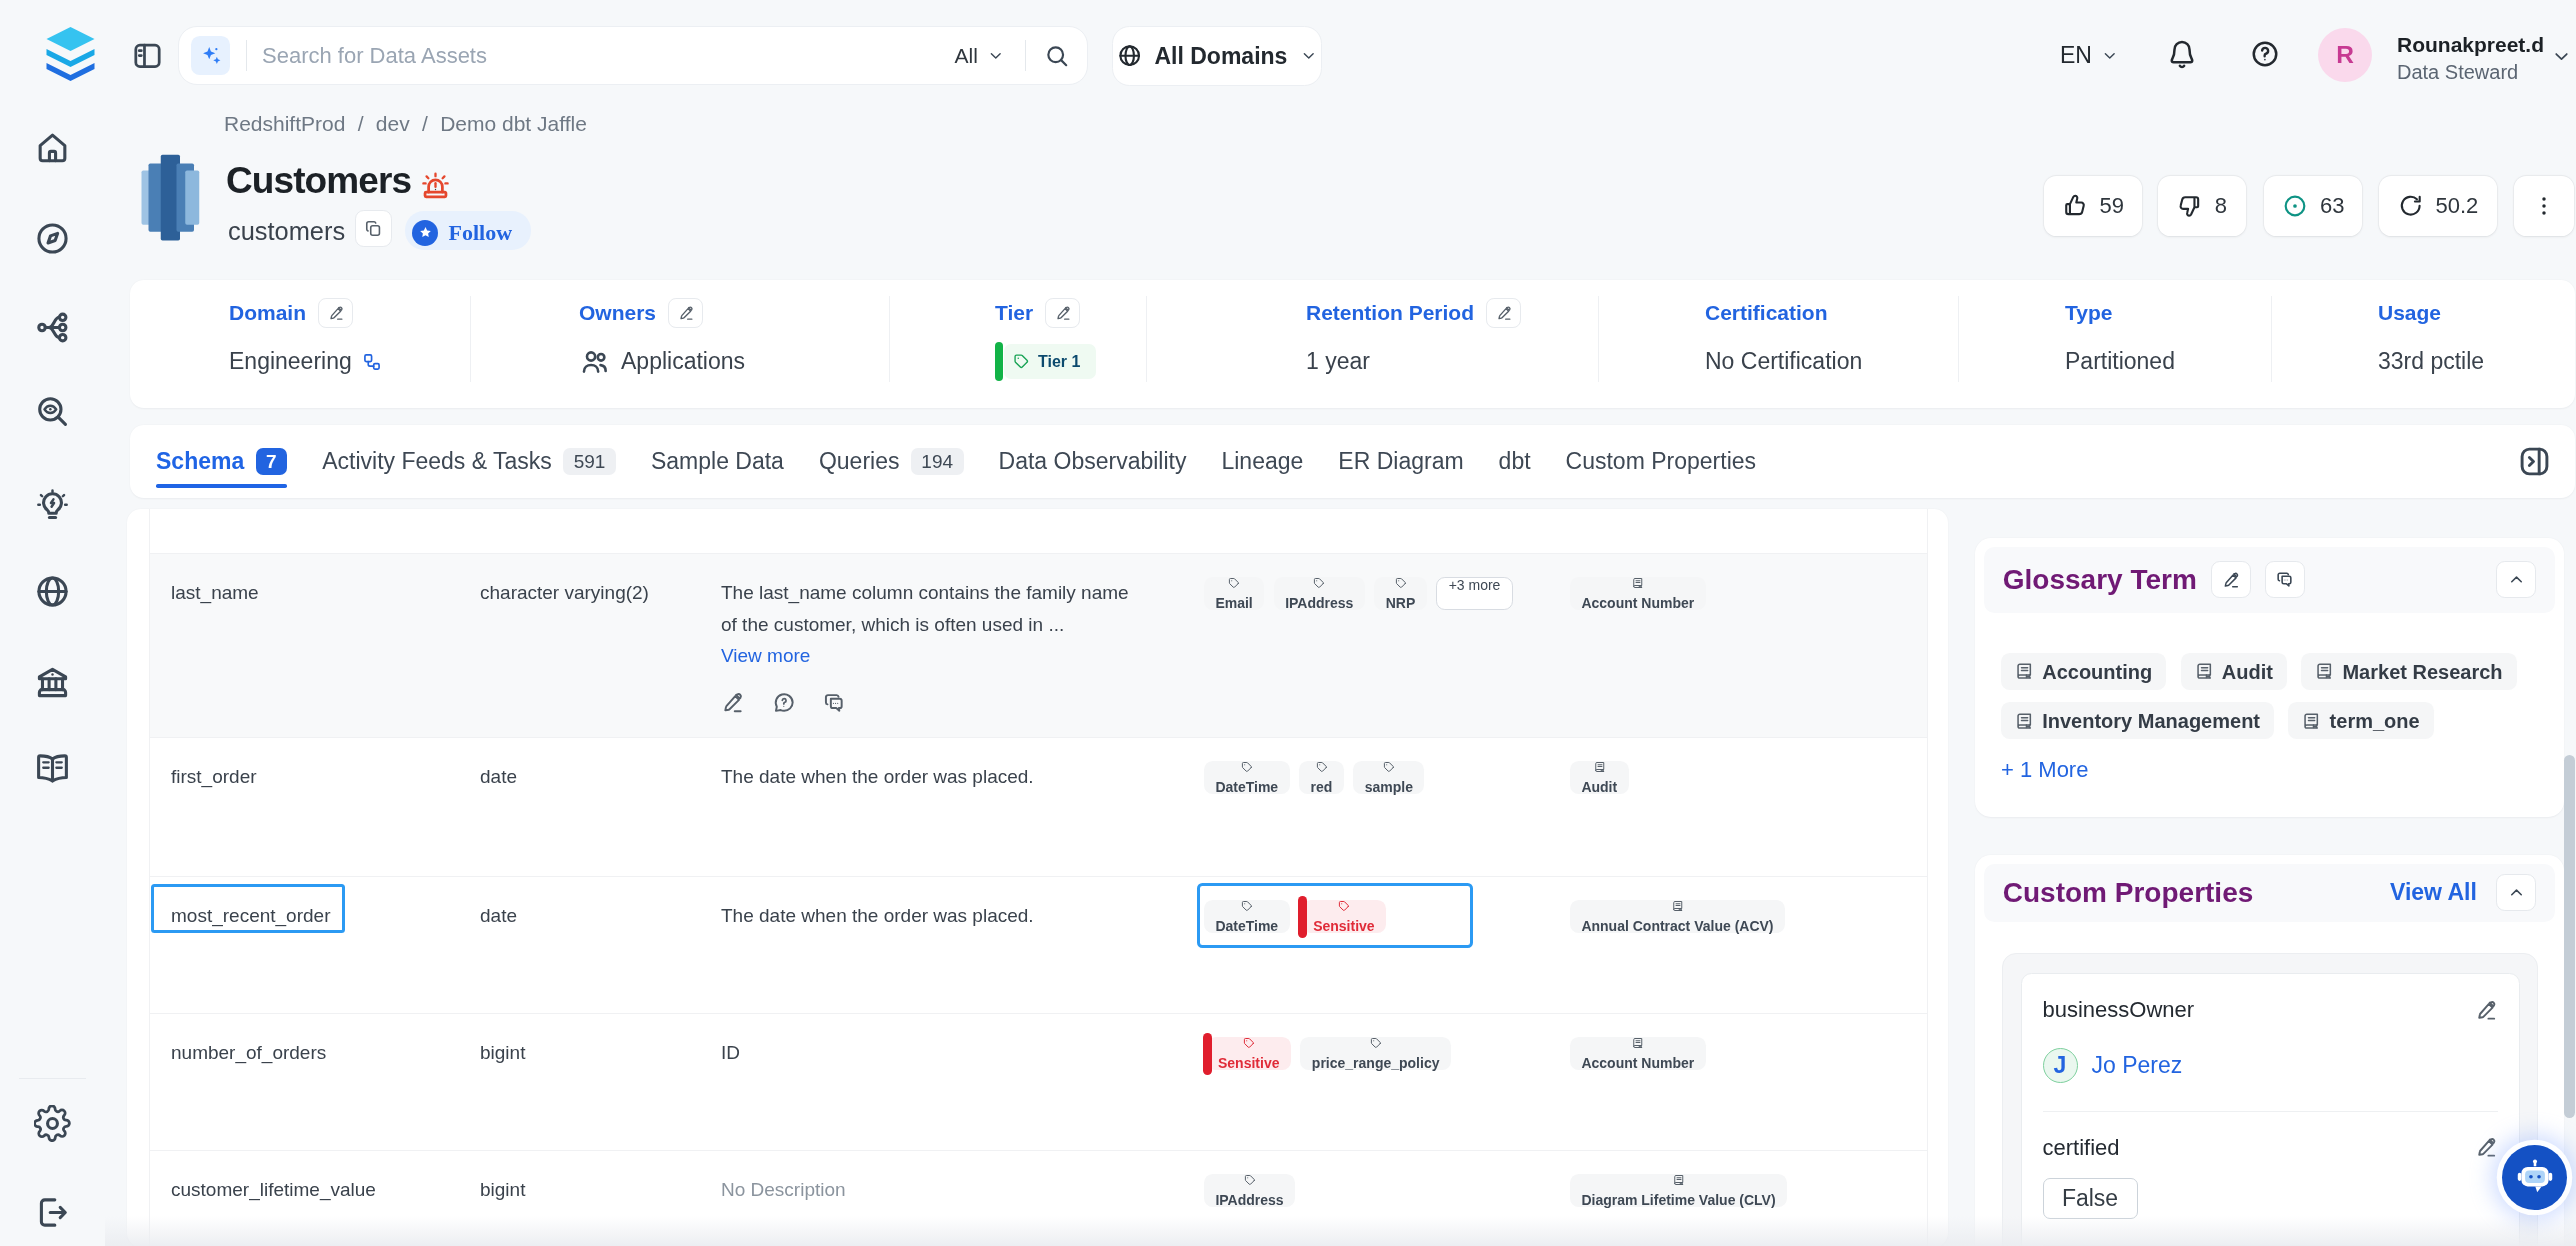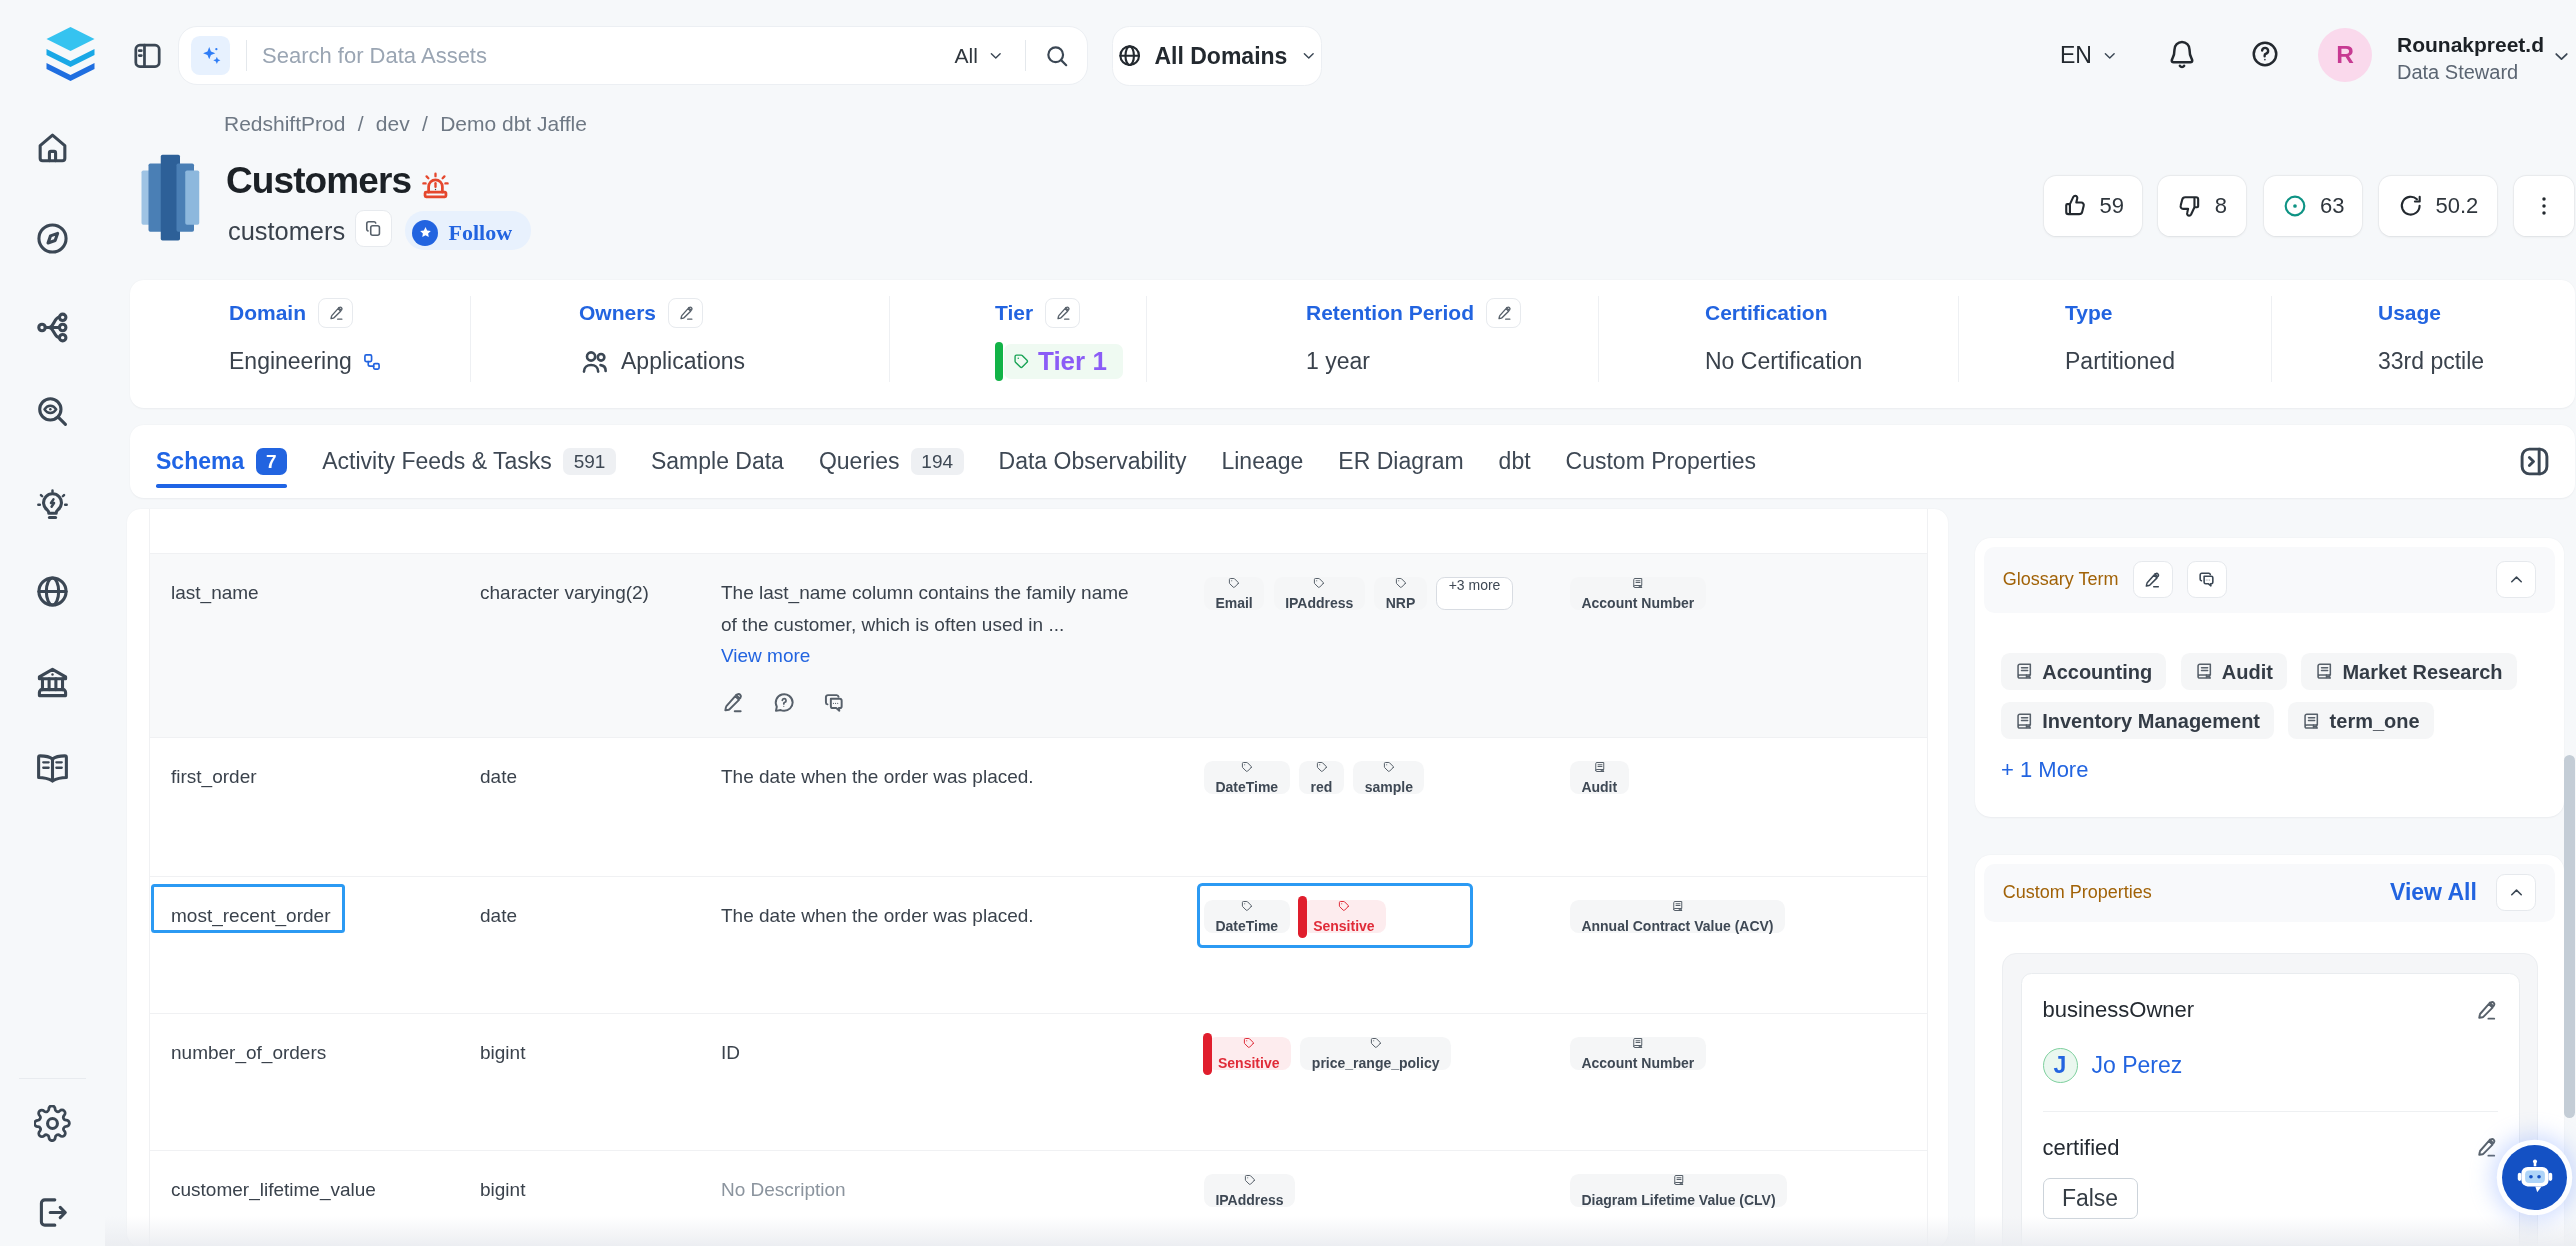--- a/index.html
+++ b/index.html
@@ -52,21 +52,21 @@
   
   .info-card { position:absolute; left:130px; top:280px; width:2445px; height:128px; background:#fff; border-radius:14px; box-shadow:0 0.9px 1.8px rgba(16,24,40,.05); }
   .info-item { position:absolute; top:17.5px; }
   .info-label-row { display:flex; align-items:center; gap:12.3px; height:31.5px; }
   .info-label { font-size:21px; font-weight:700; color:#2264e0; }
   .mini-edit { width:35px; height:30px; background:#fff; border:1.8px solid #e7eaee; border-radius:7.9px; display:flex; align-items:center; justify-content:center; cursor:pointer; }
   .info-value-row { display:flex; align-items:center; gap:10.5px; margin-top:14px; height:37px; font-size:23px; color:#3a424c; }
   .info-sep { position:absolute; top:15.8px; width:0.9px; height:86px; background:#eef0f3; }
   .tier-chip { display:flex; align-items:center; height:35px; background:#effaf2; border-radius:7px; padding:0 15.8px 0 8.8px; gap:8.8px; position:relative; margin-left:8.8px; }
   .tier-chip::before { content:''; position:absolute; left:-8.8px; top:-1.8px; width:7.9px; height:39px; border-radius:4.4px; background:#12b347; }
-  .tier-chip span { font-size:26px; font-weight:700; color:#8b5cf6; }
+  .tier-chip span { font-size:16px; font-weight:700; color:#0c4a6e; }
 
   
   .tabs-card { position:absolute; left:130px; top:425px; width:2445px; height:73px; background:#fff; border-radius:14px; box-shadow:0 0.9px 1.8px rgba(16,24,40,.05); display:flex; align-items:center; padding:0 26px; }
   .tab { display:flex; align-items:center; gap:11.4px; margin-right:35px; font-size:23px; color:#3e4854; cursor:pointer; position:relative; height:100%; }
   .tab .badge { background:#eef0f3; color:#3e4854; font-size:19px; border-radius:7px; padding:2.6px 10.5px; font-weight:400; }
   .tab.active { color:#1f64e5; font-weight:700; }
   .tab.active .badge { background:#2264e0; color:#fff; font-weight:700; }
   .tab.active::after { content:''; position:absolute; left:0; right:0; bottom:10.5px; height:3.5px; border-radius:1.8px; background:#1f64e5; }
   .panel-toggle { position:absolute; right:21px; top:16.6px; width:39px; height:39px; display:flex; align-items:center; justify-content:center; cursor:pointer; }
 
@@ -85,21 +85,21 @@
   .pills { display:flex; flex-wrap:wrap; gap:11.4px 9.6px; align-content:flex-start; }
   .pill { display:inline-flex; align-items:center; gap:7px; height:33px; padding:0 11.4px; background:#f5f6f7; border-radius:8.8px; font-size:14px; font-weight:700; color:#3e4854; white-space:nowrap; cursor:pointer; line-height:1;flex-direction:column; }
   .pill.more { background:#fff; border:1.8px solid #d8dce2; font-weight:400; color:#3e4854; }
   .pill.sensitive { background:#fdecee; color:#e02b38; position:relative; margin-left:2.6px; }
   .pill.sensitive::before { content:''; position:absolute; left:-3.5px; top:-4.4px; width:8.8px; height:42px; border-radius:4.4px; background:#e01e2d; }
   .hl-box { position:absolute; border:3.5px solid #2b9af3; z-index:3; pointer-events:none; }
 
   
   .rail-card { position:absolute; left:1975px; width:589px; background:#fff; border-radius:15.8px; box-shadow:0 0.9px 1.8px rgba(16,24,40,.05); }
   .rail-head { margin:8.8px; height:66px; background:#f8f9fb; border-radius:10.5px; display:flex; align-items:center; padding:0 19px; gap:14px; }
-  .rail-title { font-size:18px; font-weight:400; color:#a16207; }
+  .rail-title { font-size:28px; font-weight:700; color:#701a75; }
   .sq-btn { width:40px; height:37px; background:#fff; border:1.8px solid #e6e9ed; border-radius:8.8px; display:flex; align-items:center; justify-content:center; cursor:pointer; }
   .rail-spacer { flex:1; }
   .view-all { font-size:23px; font-weight:700; color:#2264e0; cursor:pointer; margin-right:5.3px; }
   .gloss-body { padding:31.5px 17.5px 0 26px; }
   .gpill { display:inline-flex; align-items:center; gap:8.8px; height:37px; padding:0 14px; background:#f5f6f7; border-radius:8.8px; font-size:20px; font-weight:700; color:#343c46; margin:0 10.5px 12.3px 0; cursor:pointer; line-height:1; }
   .more-link { font-size:22px; color:#2264e0; margin-top:5.3px; cursor:pointer; }
 
   .cp-box { margin:31.5px 26px 0 27px; background:#f5f6f8; border:0.9px solid #eceef1; border-radius:14px; padding:19px 17.5px; height:331px; }
   .cp-inner { background:#fff; border:0.9px solid #e9ecef; border-radius:10.5px; padding:0 21px; height:100%; }
   .cp-row { border-bottom:0.9px solid #eef0f2; }

